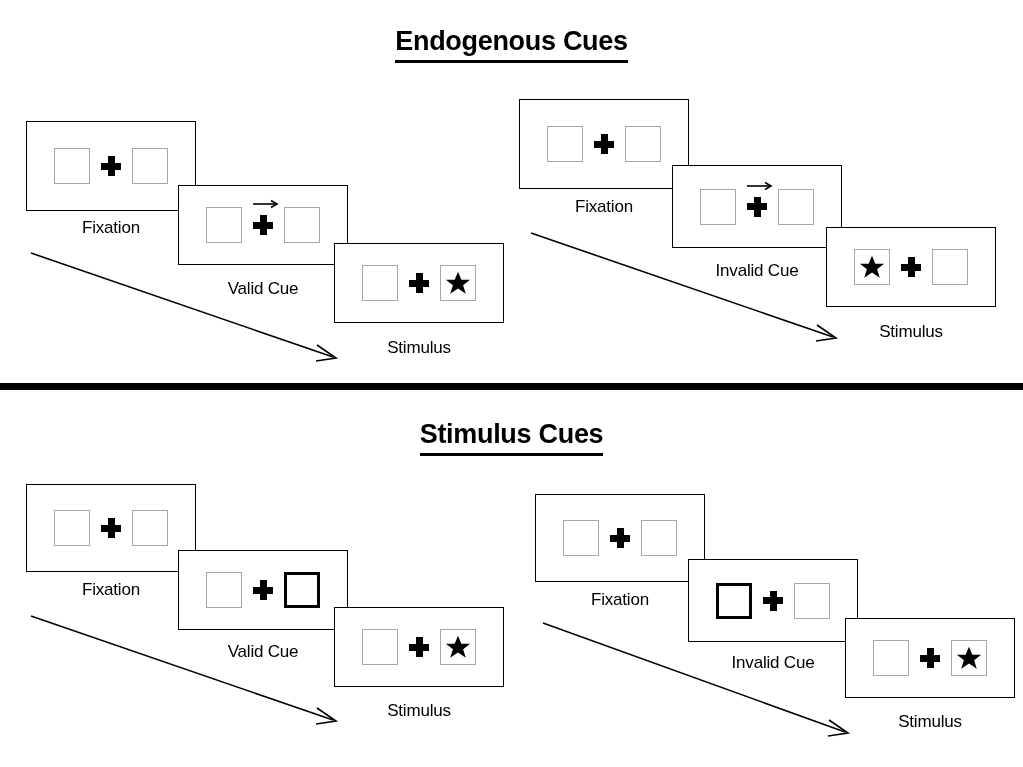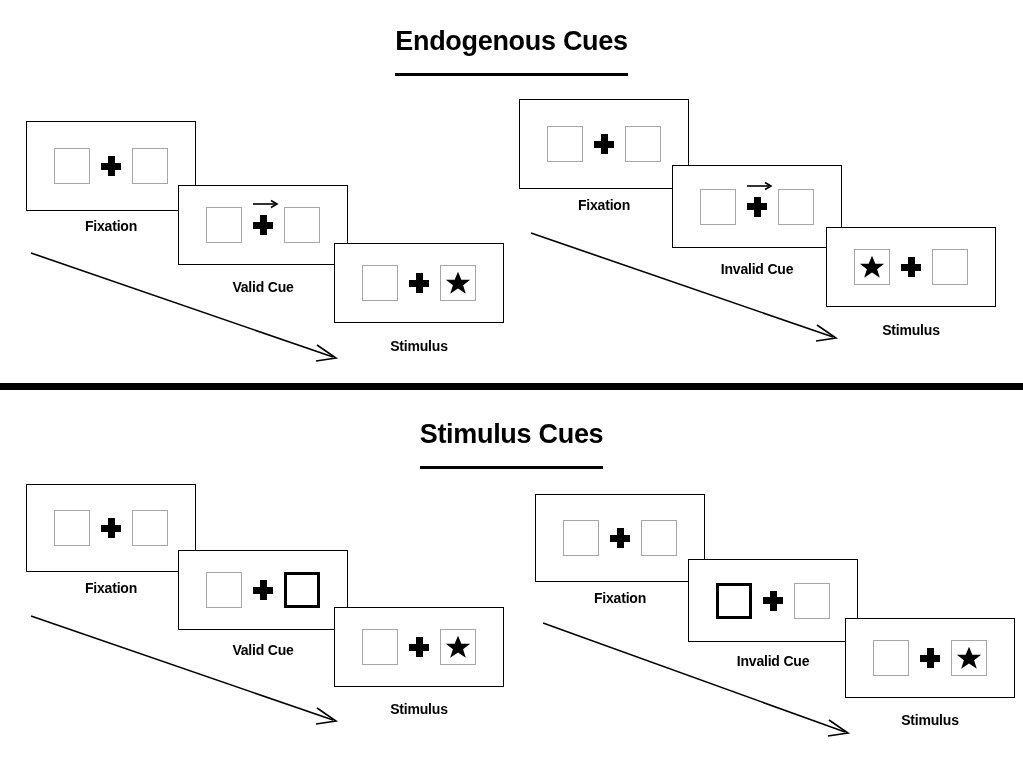--- a/index.html
+++ b/index.html
@@ -28,21 +28,21 @@
     position: absolute;
     width: 100%;
     text-align: center;
     font-size: 27px;
     font-weight: bold;
     letter-spacing: -0.3px;
     white-space: nowrap;
   }
   .section-title span {
     border-bottom: 3px solid #000;
-    padding-bottom: 17px;
+    padding-bottom: 4px;
   }
 
   
   .divider {
     position: absolute;
     left: 0;
     width: 1023px;
     height: 7px;
     background: #000;
   }
@@ -127,22 +127,22 @@
   
   .star {
     width: 26px;
     height: 26px;
     display: block;
   }
 
   
   .panel-label {
     position: absolute;
-    font-size: 14px;
-    font-weight: bold;
+    font-size: 17px;
+    font-weight: normal;
     white-space: nowrap;
     text-align: center;
     letter-spacing: -0.2px;
   }
 
   
   .flow-arrow {
     position: absolute;
     overflow: visible;
   }

